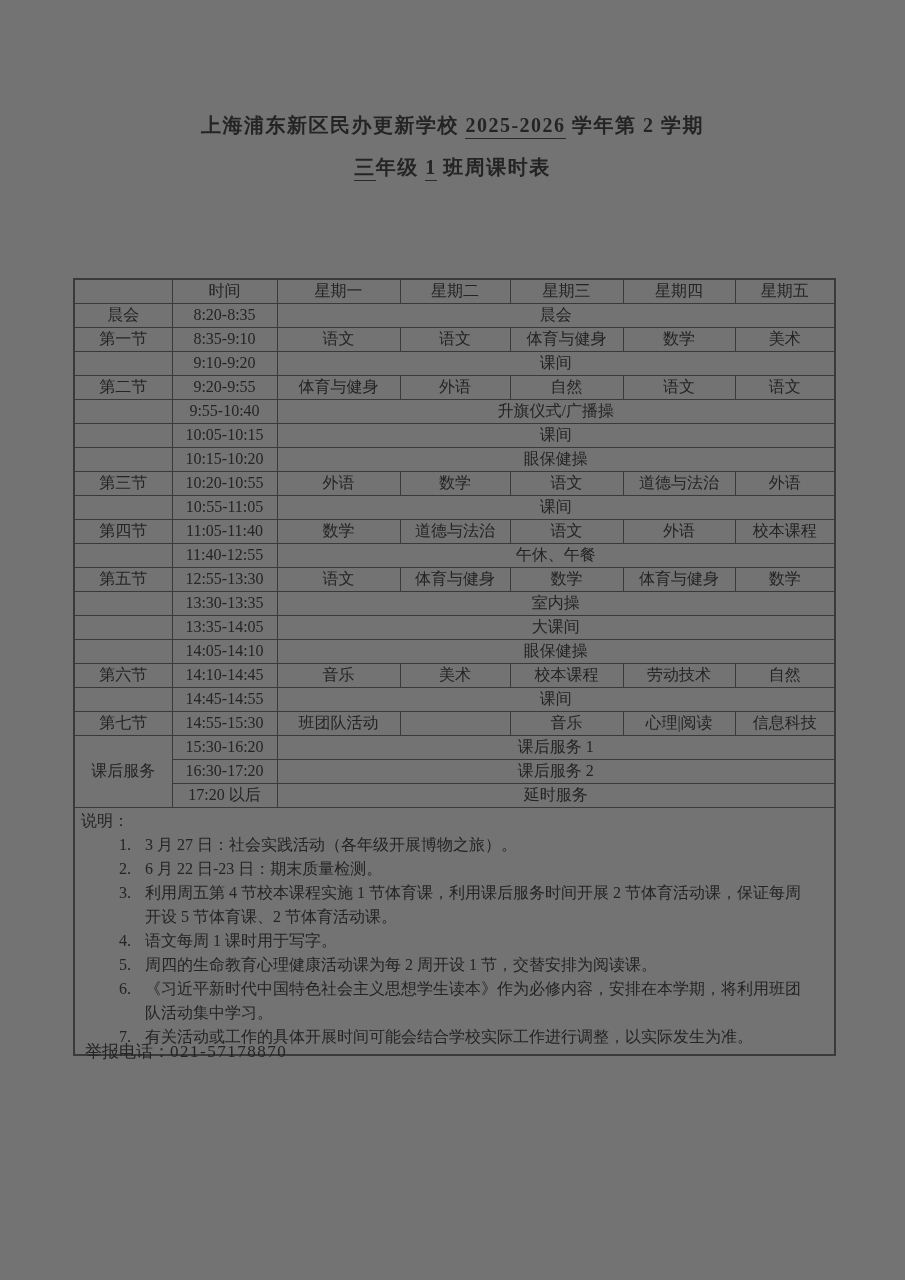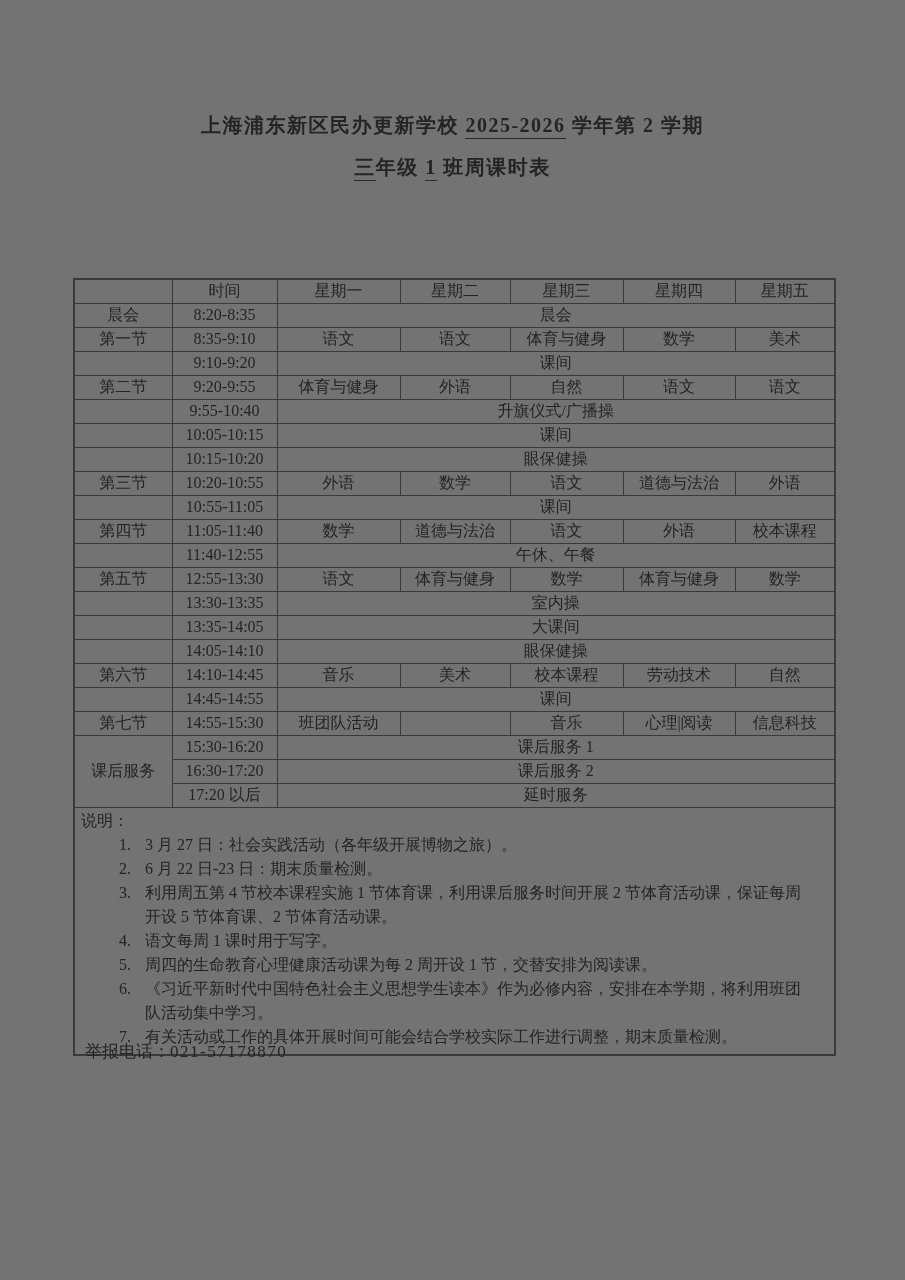--- a/index.html
+++ b/index.html
@@ -227,21 +227,21 @@
         </tr>
         <tr>
           <td colspan="7" class="notes-cell">
             <div class="note-head">说明：</div>
             <div class="note-item"><span class="note-num">1.</span><span>3 月 27 日：社会实践活动（各年级开展博物之旅）。</span></div>
             <div class="note-item"><span class="note-num">2.</span><span>6 月 22 日-23 日：期末质量检测。</span></div>
             <div class="note-item"><span class="note-num">3.</span><span>利用周五第 4 节校本课程实施 1 节体育课，利用课后服务时间开展 2 节体育活动课，保证每周开设 5 节体育课、2 节体育活动课。</span></div>
             <div class="note-item"><span class="note-num">4.</span><span>语文每周 1 课时用于写字。</span></div>
             <div class="note-item"><span class="note-num">5.</span><span>周四的生命教育心理健康活动课为每 2 周开设 1 节，交替安排为阅读课。</span></div>
             <div class="note-item"><span class="note-num">6.</span><span>《习近平新时代中国特色社会主义思想学生读本》作为必修内容，安排在本学期，将利用班团队活动集中学习。</span></div>
-            <div class="note-item"><span class="note-num">7.</span><span>有关活动或工作的具体开展时间可能会结合学校实际工作进行调整，期末质量检测。</span></div>
+            <div class="note-item"><span class="note-num">7.</span><span>有关活动或工作的具体开展时间可能会结合学校实际工作进行调整，以实际发生为准。</span></div>
           </td>
         </tr>
       </tbody>
   </table>
 
   <div class="footer">
     <div class="footer-row">
       <div class="footer-item">
         <span>举报电话：</span><span class="footer-value">021-57178870</span>
       </div>

